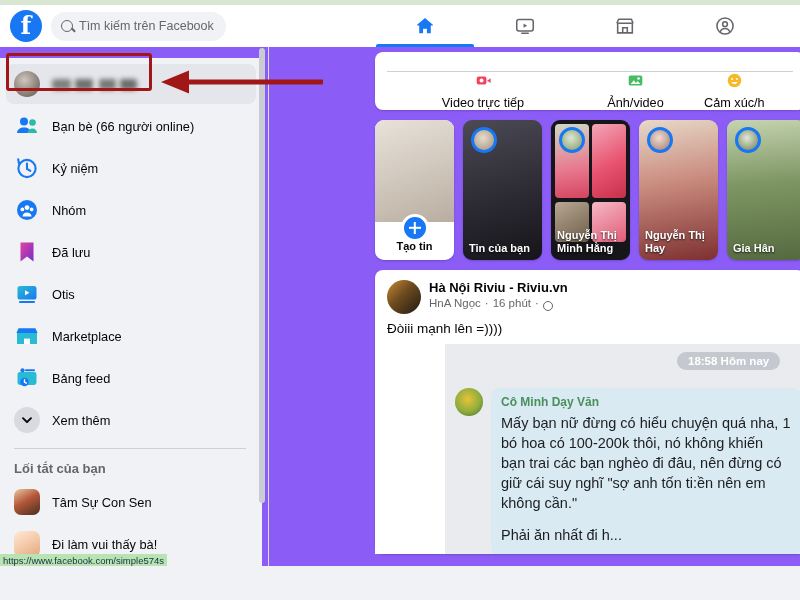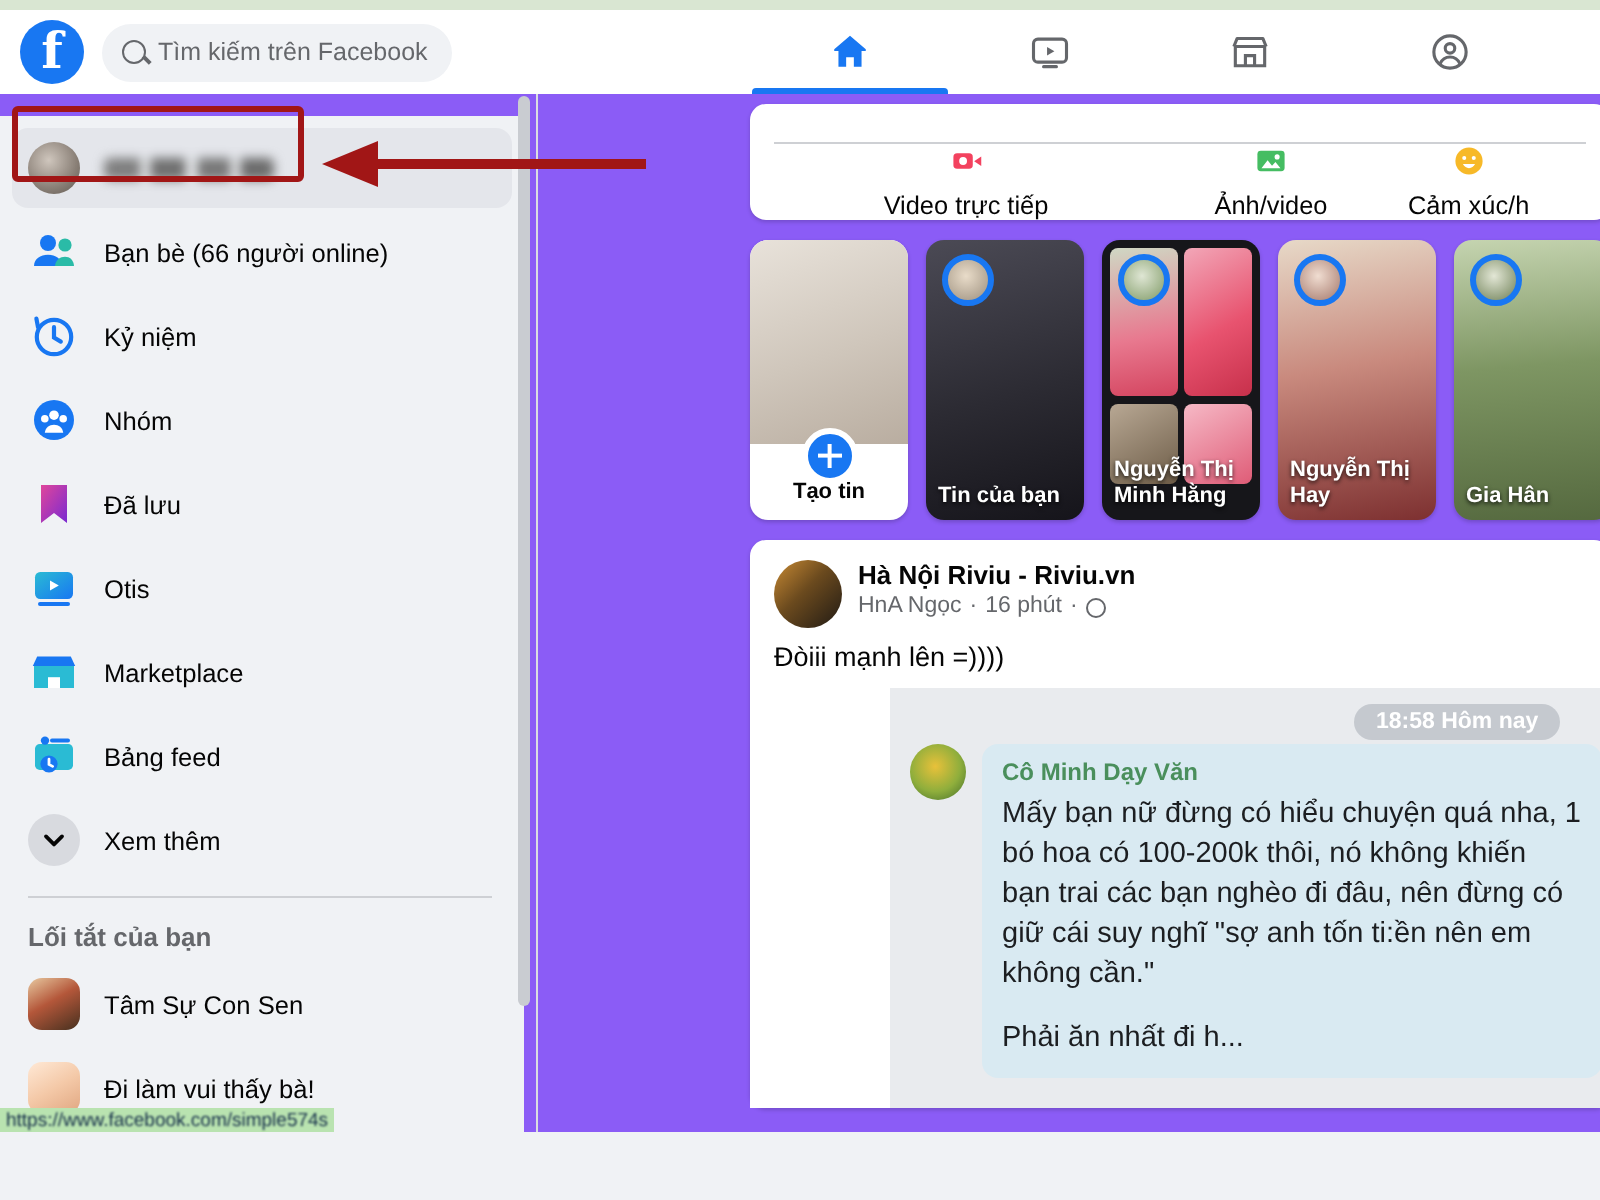--- a/index.html
+++ b/index.html
@@ -113,31 +113,31 @@
   .create .plusc::before{width:12px;height:2.4px;transform:translate(-50%,-50%);}
   .create .plusc::after{width:2.4px;height:12px;transform:translate(-50%,-50%);}
   .create .name{ color:#050505; text-shadow:none; text-align:center; left:0; right:0; bottom:8px;}
 
   
   .post{ margin-top:10px; padding:10px 12px 0 12px; }
   .post-head{ display:flex; gap:8px; align-items:flex-start;}
   .post-av{ width:34px;height:34px;border-radius:50%;flex:none;
      background:linear-gradient(135deg,#c98b34,#6b4a1e 45%,#201a14);}
   .post-name{ font-size:13px; font-weight:bold; color:#050505; line-height:16px;}
-  .post-meta{ font-size:11.5px; color:#65676b; line-height:15px; display:flex; align-items:center; gap:4px;}
+  .post-meta{ font-size:11.5px; color:#65676b; line-height:15px; display:flex; align-items:flex-end; gap:4px;}
   .globe{ width:10px;height:10px;border-radius:50%;border:1.2px solid #65676b; display:inline-block;}
   .post-text{ font-size:13.5px; color:#050505; margin:7px 0 8px; }
 
   
   .chatimg{ margin:0 -12px; background:#e9ebee; height:210px; position:relative; overflow:hidden;}
   .chat-inner{ position:absolute; left:70px; top:0; right:0; bottom:0; background:#e9ebee;}
   .chat-side{ position:absolute; left:0; top:0; width:70px; bottom:0; background:#fff;}
   .ts{ position:absolute; left:232px; top:8px; background:#c5c9cf; color:#fff;
      border-radius:11px; padding:3px 11px; font-size:11.5px; font-weight:bold;}
-  .bubble-row{ position:absolute; left:10px; top:28px; right:4px; display:flex; gap:8px;}
+  .bubble-row{ position:absolute; left:10px; top:44px; right:4px; display:flex; gap:8px;}
   .ch-av{ width:28px;height:28px;border-radius:50%;flex:none;
      background:radial-gradient(circle at 45% 40%, #e8c13a, #8fae3c 55%, #3f6a2a);}
   .bubble{ flex:1; background:#d9eaf2; border-radius:8px; padding:7px 10px 10px;}
   .ch-name{ font-size:12px; color:#4a8f5c; font-weight:bold; margin-bottom:4px;}
   .ch-text{ font-size:14.5px; color:#1c1e21; line-height:20px;}
   .ch-text2{ font-size:14.5px; color:#1c1e21; line-height:20px; margin-top:12px;}
 
   
   .hl-box{ position:absolute; left:6px; top:53px; width:146px; height:38px;
      border:3px solid #a11616; border-radius:3px; z-index:6; pointer-events:none;}

